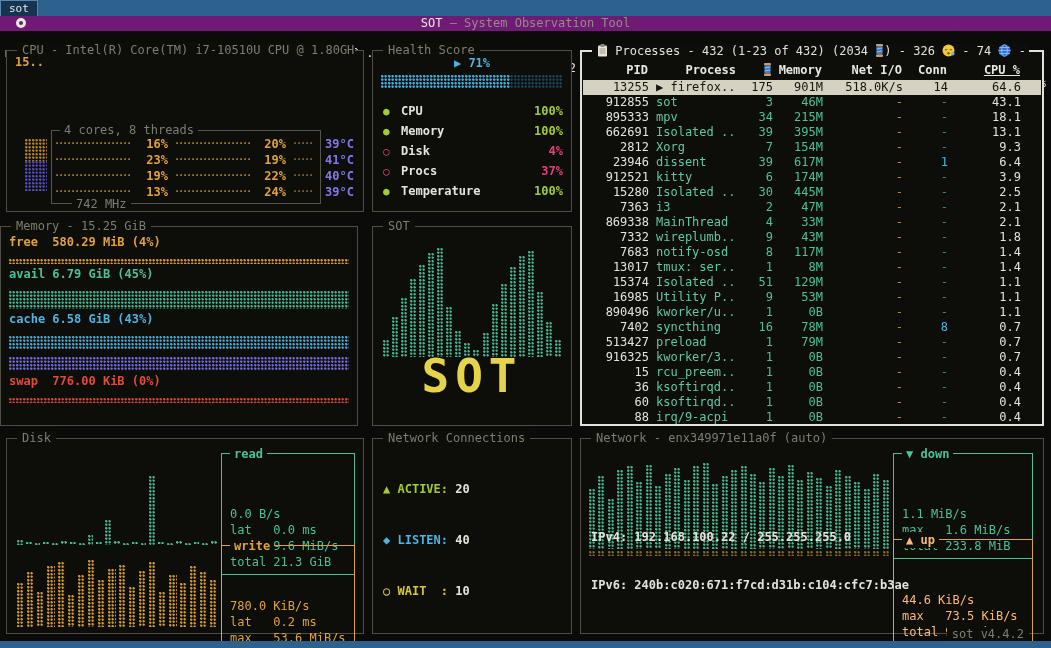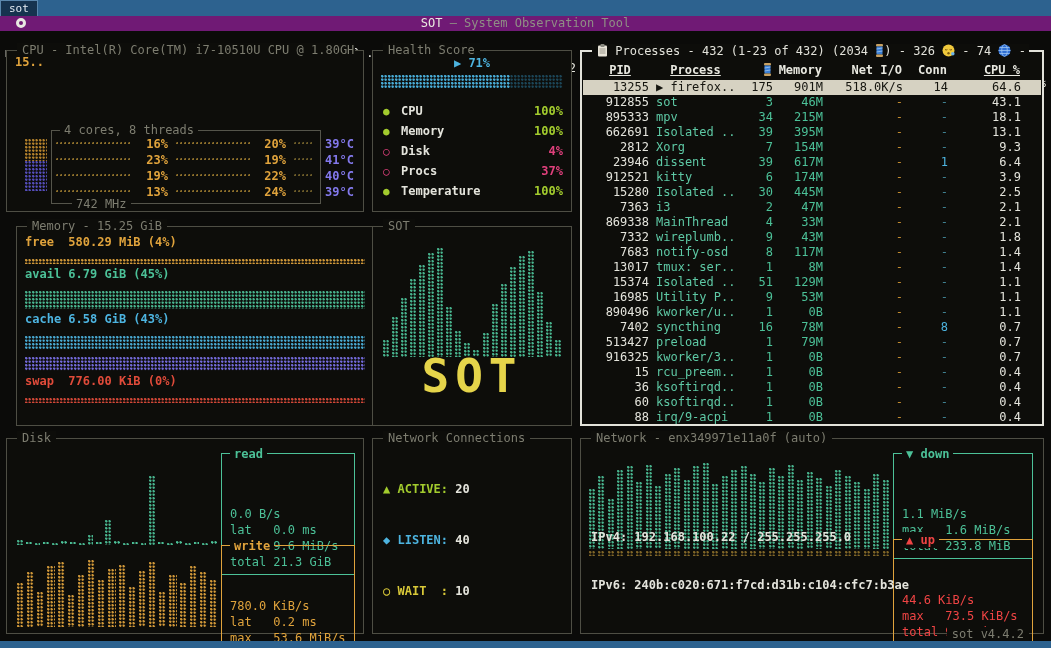--- a/index.html
+++ b/index.html
@@ -60,21 +60,21 @@
   .health-bar { position:absolute; left:8px; top:24px; width:182px; height:13px; }
   .health-bar .bg { position:absolute; inset:0; }
   .health-bar .fg { position:absolute; left:0; top:0; bottom:0; }
   .health-items { position:absolute; left:10px; top:50px; right:8px; }
   .h-item { display:flex; height:20px; align-items:center; }
   .h-dot { width:18px; font-size:11px; }
   .h-label { flex:1; color:#e4e4dc; font-weight:bold; }
   .h-val { font-weight:bold; }
 
   
-  #memory-panel { left:16px; top:226px; width:358px; height:200px; }
+  #memory-panel { left:0; top:226px; width:358px; height:200px; }
   .mem-rows { position:absolute; inset:8px 8px 6px 8px; }
   .mem-label { font-weight:bold; white-space:pre; height:16px; }
   .mem-band { width:100%; margin-bottom:3px; }
 
   
   #sot-panel { left:372px; top:226px; width:200px; height:200px; }
   .sot-scatter { position:absolute; left:10px; top:12px; right:10px; height:118px; }
   .sot-logo { position:absolute; left:0; bottom:22px; width:100%; text-align:center;
     font-size:46px; font-weight:bold; letter-spacing:6px; color:#e5d44a; }
 
@@ -90,21 +90,21 @@
   
   #netconn-panel { left:372px; top:438px; width:200px; height:196px; }
   .nc-body { position:absolute; inset:8px 8px 8px 10px; line-height:17px; white-space:pre; }
   .nc-row { font-weight:bold; }
 
   
   #processes-panel { left:580px; top:50px; width:464px; height:376px; }
   .proc-header { display:grid; grid-template-columns:66px 88px 36px 50px 80px 45px 73px;
     height:15px; line-height:15px; color:#e8e8e0; font-weight:bold; margin-top:11px; }
   .proc-header .h { text-align:right; }
-  .proc-header .h.l { text-align:center;text-decoration:underline; }
+  .proc-header .h.l { text-align:right; }
   .proc-header .h.pid { padding-left:10px; }
   .proc-header .h.proc { padding-left:7px; }
   .proc-header .h.cpu { text-decoration:underline; }
   .proc-rows { position:absolute; left:1px; right:1px; top:28px; bottom:2px; }
   .proc-row { display:grid; grid-template-columns:66px 88px 36px 50px 80px 45px 73px; height:15px; line-height:15px; }
   .proc-row .pid { text-align:right; color:#e4e4dc; }
   .proc-row .name { padding-left:7px; color:#5ec9a5; overflow:hidden; white-space:nowrap; }
   .proc-row .thr { text-align:right; color:#4cc198; }
   .proc-row .mem { text-align:right; color:#4cc198; }
   .proc-row .net { text-align:right; color:#c08a2e; }
@@ -112,21 +112,21 @@
   .proc-row .conn.num { color:#4db4e0; }
   .proc-row .cpu { text-align:right; color:#e4e4dc; }
   .proc-row.selected { background:#d6d2c2; }
   .proc-row.selected span { color:#15150f !important; }
 
   
   #network-panel { left:580px; top:438px; width:464px; height:196px; }
   .net-graph { position:absolute; left:8px; top:14px; width:300px; height:96px; }
   .net-upline { position:absolute; left:8px; top:112px; width:300px; height:5px; }
   #down-box { right:10px; top:14px; width:140px; color:#4cc198; border-color:#4cc198; }
-  #up-box { right:10px; top:100px; width:140px; color:#ef4444; border-color:#e0a33c; }
+  #up-box { right:10px; top:100px; width:140px; color:#fdba74; border-color:#e0a33c; }
   .net-ips { position:absolute; left:10px; bottom:8px; line-height:16px; white-space:pre; color:#e4e4dc; font-weight:bold; }
   .net-version { position:absolute; right:14px; bottom:-8px; background:#0d0d0a; padding:0 5px; color:#7d7d70; }
 
   
   .ic { display:inline-block; vertical-align:-2px; }
 </style>
 </head>
 <body>
 
 <div class="screen">

